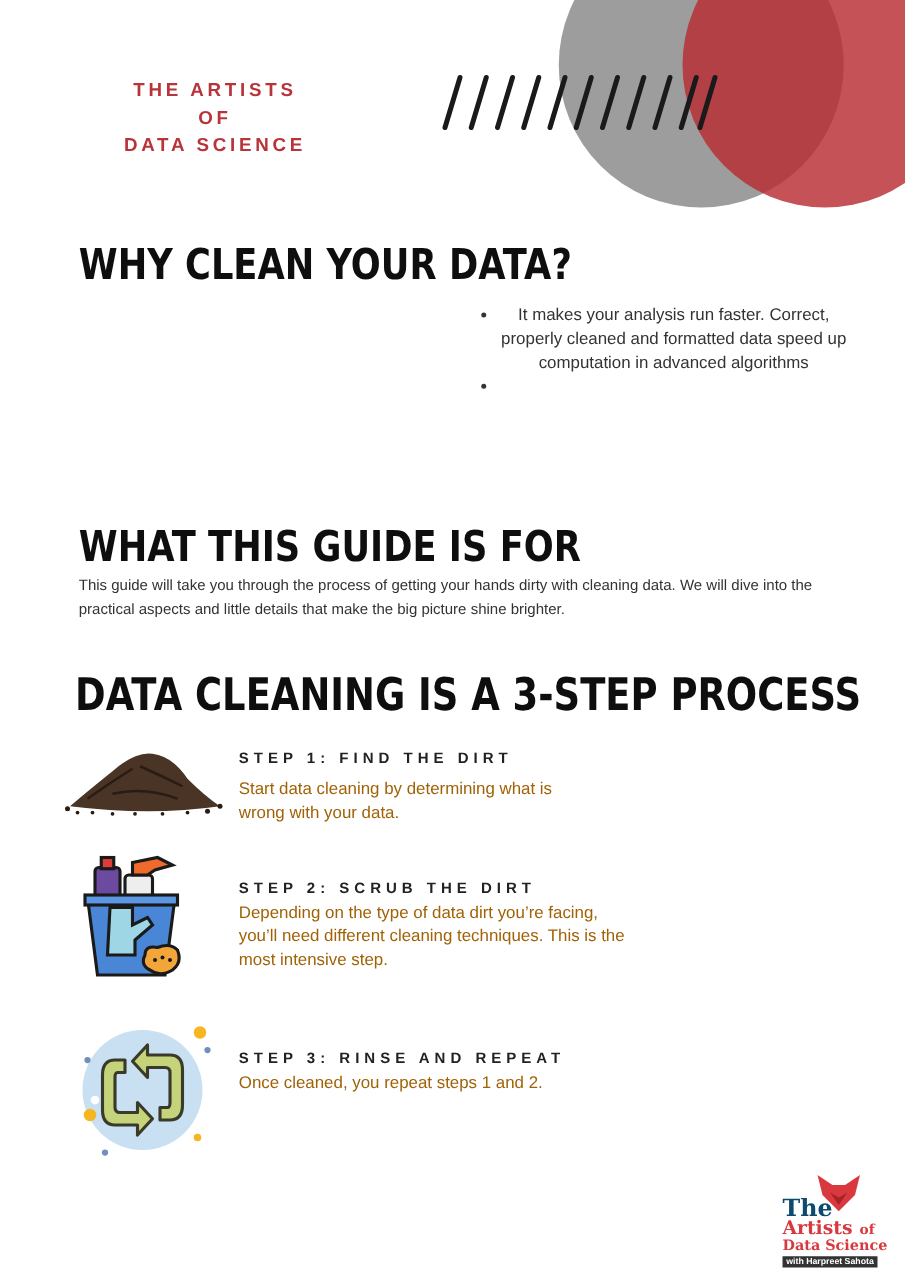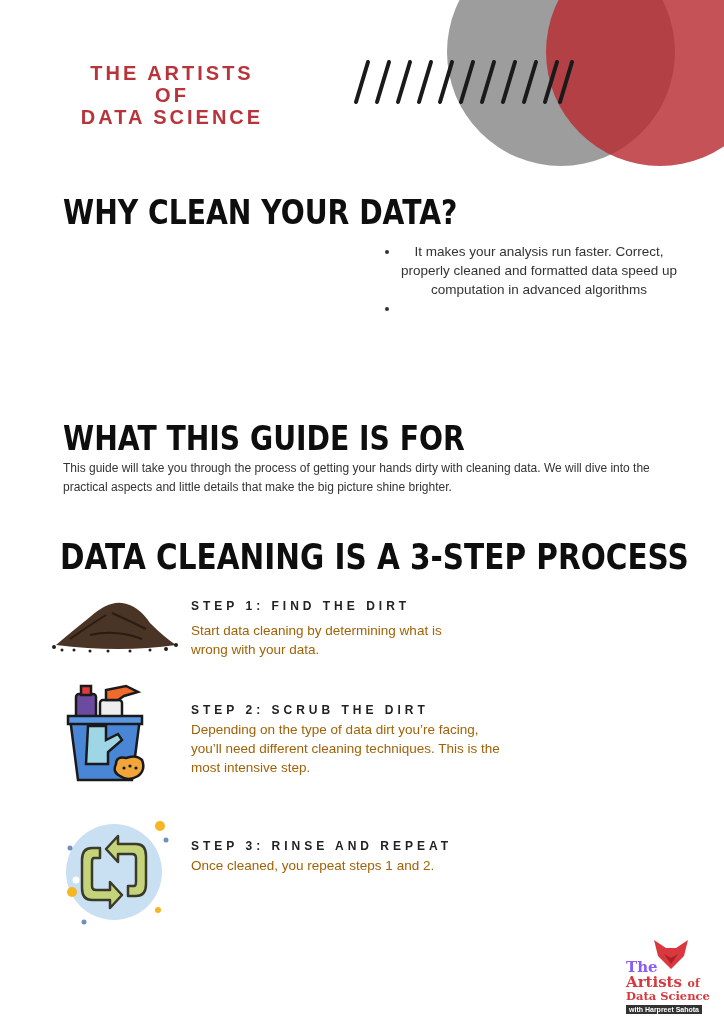--- a/index.html
+++ b/index.html
@@ -1,20 +1,20 @@
 <!DOCTYPE html>
 <html><head>
 <meta charset="utf-8">
 <style>
   html, body { margin:0; padding:0; }
   body { width:724px; height:1024px; background:#ffffff; position:relative; overflow:hidden;
          font-family:"Liberation Sans", sans-serif; color:#222; }
   .abs { position:absolute; }
   .brand { left:72px; top:62px; width:200px; text-align:center; color:#b8343a; font-weight:bold;
-           font-size:20px; letter-spacing:3px; line-height:22px; font-family:"Liberation Sans", sans-serif; }
+           font-size:15px; letter-spacing:3px; line-height:22px; font-family:"Liberation Sans", sans-serif; }
   .brand div { white-space:nowrap; }
   .circle-gray { left:447px; top:-62px; width:228px; height:228px; border-radius:50%; background:#9d9d9d; }
   .circle-red { left:546px; top:-62px; width:228px; height:228px; border-radius:50%; background:rgba(184,44,50,0.82); }
   .slashes { left:342px; top:58px; width:240px; height:48px; }
   .h1 { font-family:"DejaVu Sans", sans-serif; font-weight:bold; color:#0e0e0e; letter-spacing:0px;
         transform-origin:left top; white-space:nowrap; }
   .body-text { font-size:13.5px; line-height:19px; color:#333; }
   ul { margin:0; padding-left:22px;text-align:center; }
   ul li { margin:0; }
   .step-title { font-size:12px; font-weight:bold; letter-spacing:4px; color:#222; white-space:nowrap; }
@@ -115,20 +115,20 @@
   <path d="M48 82 L30 82 Q20 82 20 70 L20 42 Q20 30 30 30 L38 30 L38 40 L32 40 Q30 40 30 44 L30 68 Q30 72 34 72 L48 72 L48 64 L60 77 L48 90 Z" fill="#c5d47a" stroke="#3a3a2a" stroke-width="2.5" stroke-linejoin="round"></path>
 </svg>
 <div class="abs step-title" style="left:191px; top:839px;">STEP 3: RINSE AND REPEAT</div>
 <div class="abs step-desc" style="left:191px; top:856px; width:320px;">Once cleaned, you repeat steps 1 and 2.</div>
 
 <div class="abs logo">
   <svg class="abs" style="left:30px; top:0;" width="38" height="32" viewBox="0 0 38 32">
     <path d="M2 2 L14 10 L24 10 L36 2 L32 18 L19 31 L6 18 Z" fill="#d9393e"></path>
     <path d="M12 16 L19 26 L26 16 L19 20 Z" fill="#a82227"></path>
   </svg>
-  <div class="abs" style="left:4px; top:22px; font-family:'DejaVu Serif', serif; font-weight:bold; color:#8b5cf6; font-size:15px; line-height:15px;">The</div>
+  <div class="abs" style="left:4px; top:22px; font-family:'DejaVu Serif', serif; font-weight:bold; color:#0c4a6e; font-size:19px; line-height:15px;">The</div>
   <div class="abs" style="left:4px; top:36px; white-space:nowrap; font-family:'DejaVu Serif', serif; font-weight:bold; color:#d9393e; line-height:15px;">
     <span style="font-size:15px;">Artists</span>
     <span style="font-size:11px;">of</span>
   </div>
   <div class="abs" style="left:4px; top:51px; white-space:nowrap; font-family:'DejaVu Serif', serif; font-weight:bold; color:#d9393e; font-size:11.5px; line-height:14px;">Data Science</div>
   <div class="abs" style="left:4px; top:67px; background:#333; color:#fff; font-size:7px; padding:1px 3px; white-space:nowrap; font-weight:bold;">with Harpreet Sahota</div>
 </div>
 
 </body></html>

